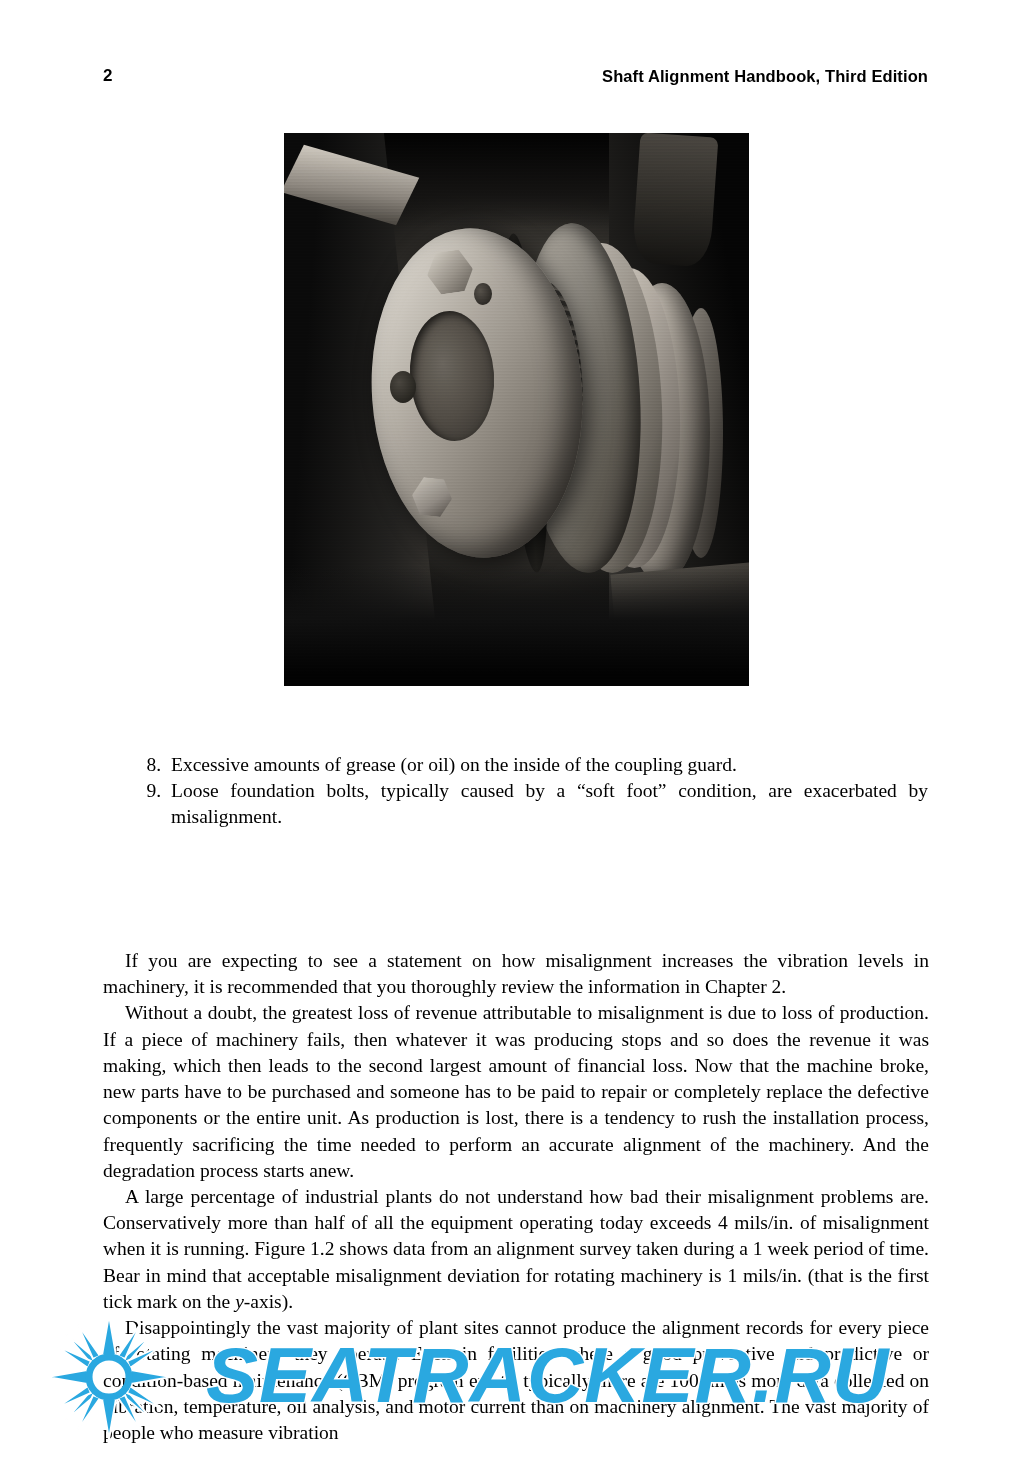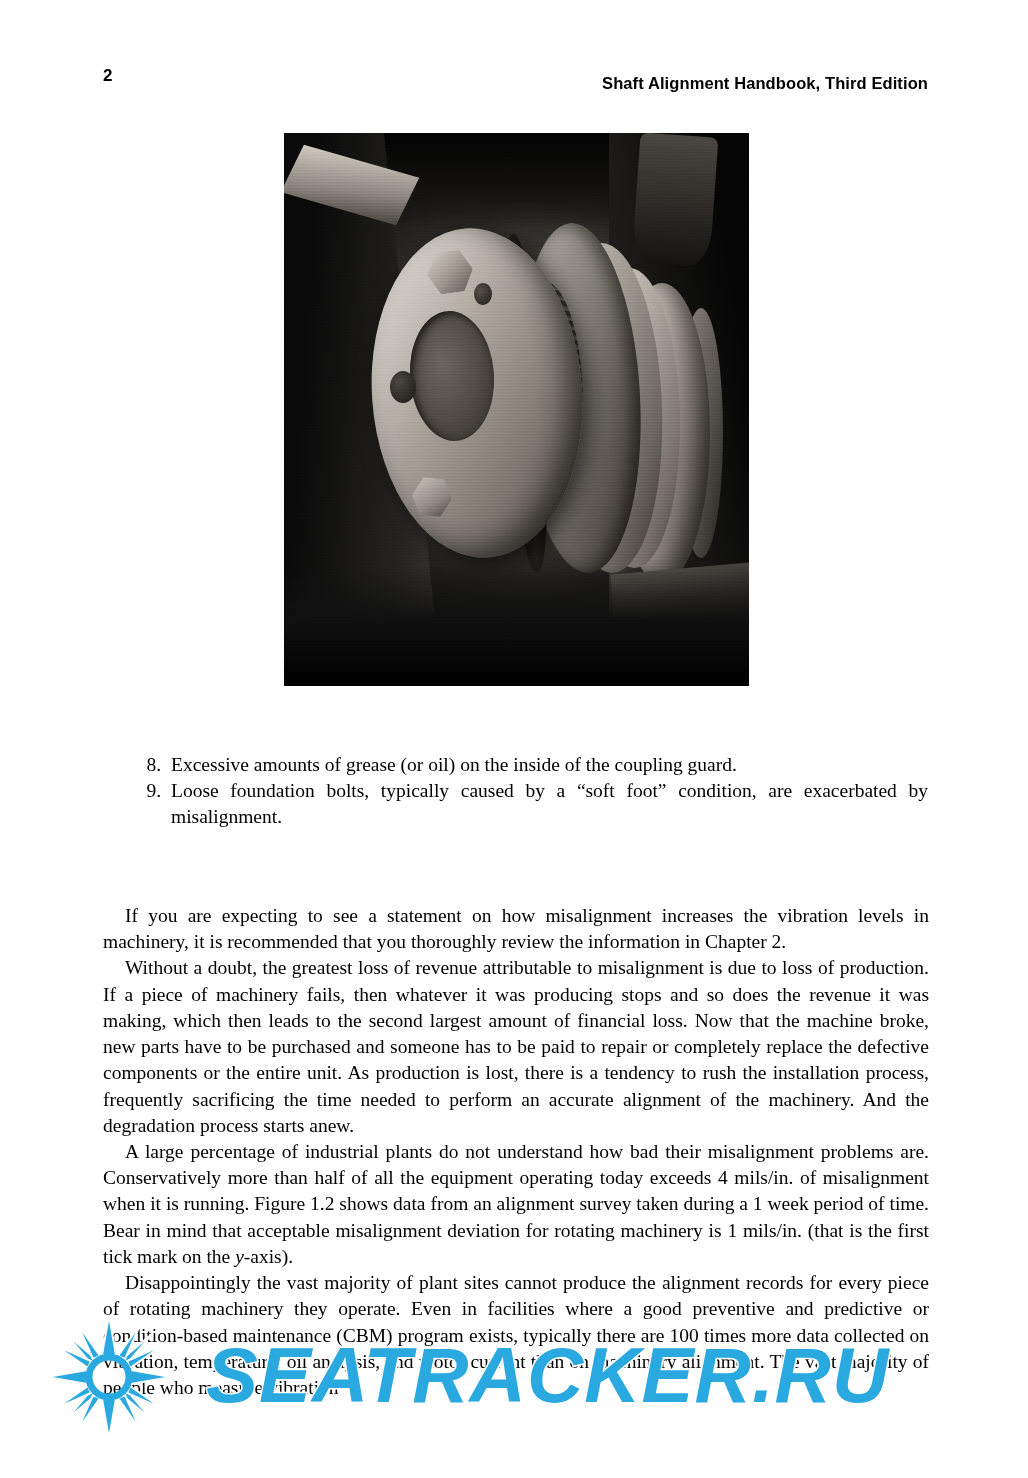--- a/index.html
+++ b/index.html
@@ -27,21 +27,21 @@
   .header .page-number {
     position: absolute;
     left: 0;
     top: 0;
     font-size: 17px;
     font-weight: bold;
   }
   .header .book-title {
     position: absolute;
     right: 0;
-    top: 8px;
+    top: 1px;
     font-size: 16.5px;
     font-weight: bold;
     letter-spacing: 0.1px;
   }
 
   
   .figure-wrap {
     position: absolute;
     top: 133px;
     left: 284px;
@@ -260,21 +260,21 @@
     flex: 0 0 auto;
   }
   .numbered-list .txt {
     flex: 1 1 auto;
     text-align: justify;
   }
 
   
   .body-text {
     position: absolute;
-    top: 903px;
+    top: 948px;
     left: 103px;
     width: 826px;
     font-size: 19.5px;
     line-height: 1.345;
     text-align: justify;
     text-justify: inter-word;
   }
   .body-text p {
     margin: 0 0 0 0;
     text-indent: 22px;

